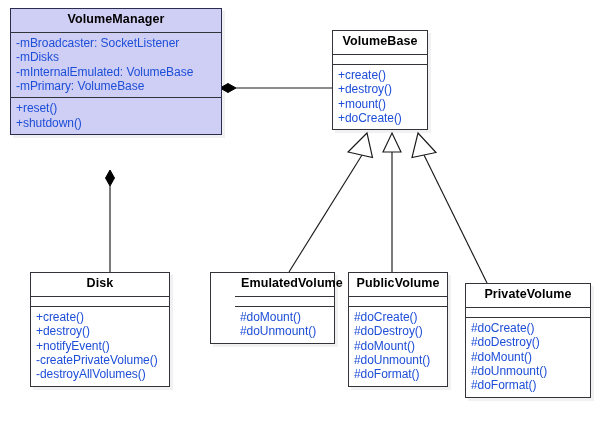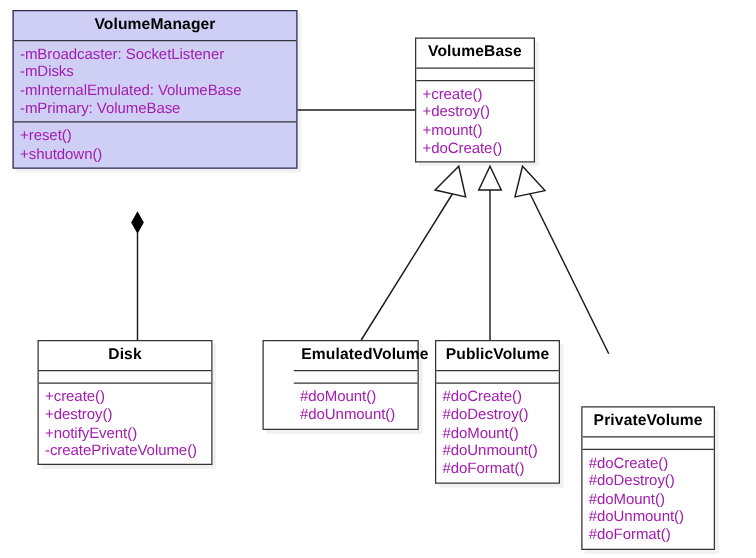--- a/index.html
+++ b/index.html
@@ -47,21 +47,21 @@
     border-top: 1px solid #33333a;
     padding: 3px 5px 4px 5px;
   }
   .compartment.empty {
     height: 9px;
     padding: 0;
   }
   .member {
     font-size: 12px;
     line-height: 14.4px;
-    color: #a21caf;
+    color: #1d4ed8;
     white-space: nowrap;
     letter-spacing: -0.05px;
   }
 
   
   .edge-layer {
     position: absolute;
     left: 0;
     top: 0;
     width: 605px;
@@ -103,21 +103,21 @@
     <line class="edge-line" x1="289" y1="272" x2="362" y2="155"></line>
     <polygon class="tri-hollow" points="367,133 372.5,157.5 348,152"></polygon>
 
     <line class="edge-line" x1="392" y1="272" x2="392" y2="152"></line>
     <polygon class="tri-hollow" points="392,133 401,152 383,152"></polygon>
 
     <line class="edge-line" x1="487" y1="283" x2="424" y2="155"></line>
     <polygon class="tri-hollow" points="418,133 436,152.5 412,157.5"></polygon>
   </svg>
 
-  <div class="uml-class accent" style="left:10px; top:8px; width:228px;">
+  <div class="uml-class accent" style="left:10px; top:8px; width:212px;">
     <div class="class-title">VolumeManager</div>
     <div class="compartment">
       <div class="member">-mBroadcaster: SocketListener</div>
       <div class="member">-mDisks</div>
       <div class="member">-mInternalEmulated: VolumeBase</div>
       <div class="member">-mPrimary: VolumeBase</div>
     </div>
     <div class="compartment">
       <div class="member">+reset()</div>
       <div class="member">+shutdown()</div>
@@ -136,20 +136,21 @@
   </div>
 
   <div class="uml-class" style="left:30px; top:272px; width:140px;">
     <div class="class-title">Disk</div>
     <div class="compartment empty"></div>
     <div class="compartment">
       <div class="member">+create()</div>
       <div class="member">+destroy()</div>
       <div class="member">+notifyEvent()</div>
       <div class="member">-createPrivateVolume()</div>
+      <div class="member">-destroyAllVolumes()</div>
     </div>
   </div>
 
   <div class="uml-class" style="left:210px; top:272px; width:125px;padding-left:24px;">
     <div class="class-title">EmulatedVolume</div>
     <div class="compartment empty"></div>
     <div class="compartment">
       <div class="member">#doMount()</div>
       <div class="member">#doUnmount()</div>
     </div>
@@ -160,21 +161,21 @@
     <div class="compartment empty"></div>
     <div class="compartment">
       <div class="member">#doCreate()</div>
       <div class="member">#doDestroy()</div>
       <div class="member">#doMount()</div>
       <div class="member">#doUnmount()</div>
       <div class="member">#doFormat()</div>
     </div>
   </div>
 
-  <div class="uml-class" style="left:465px; top:283px; width:107px;margin-top:42px;">
+  <div class="uml-class" style="left:465px; top:283px; width:126px;">
     <div class="class-title">PrivateVolume</div>
     <div class="compartment empty"></div>
     <div class="compartment">
       <div class="member">#doCreate()</div>
       <div class="member">#doDestroy()</div>
       <div class="member">#doMount()</div>
       <div class="member">#doUnmount()</div>
       <div class="member">#doFormat()</div>
     </div>
   </div>

